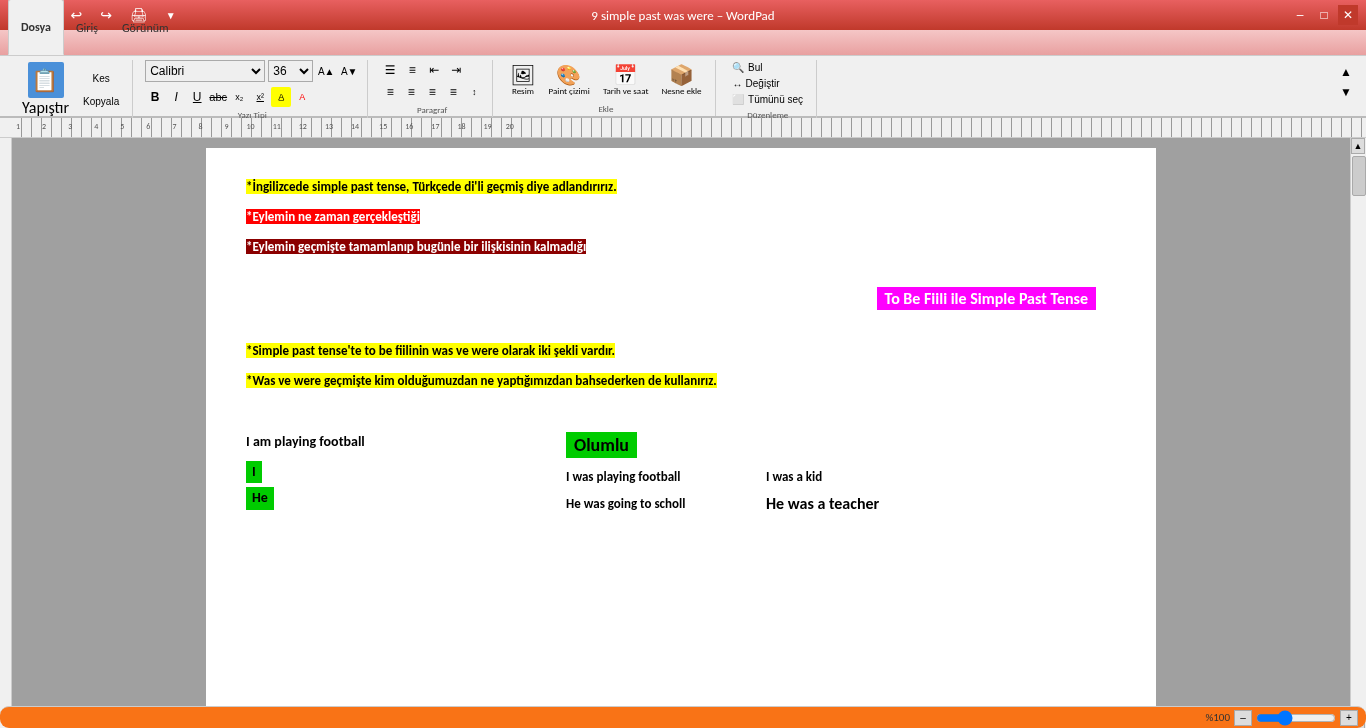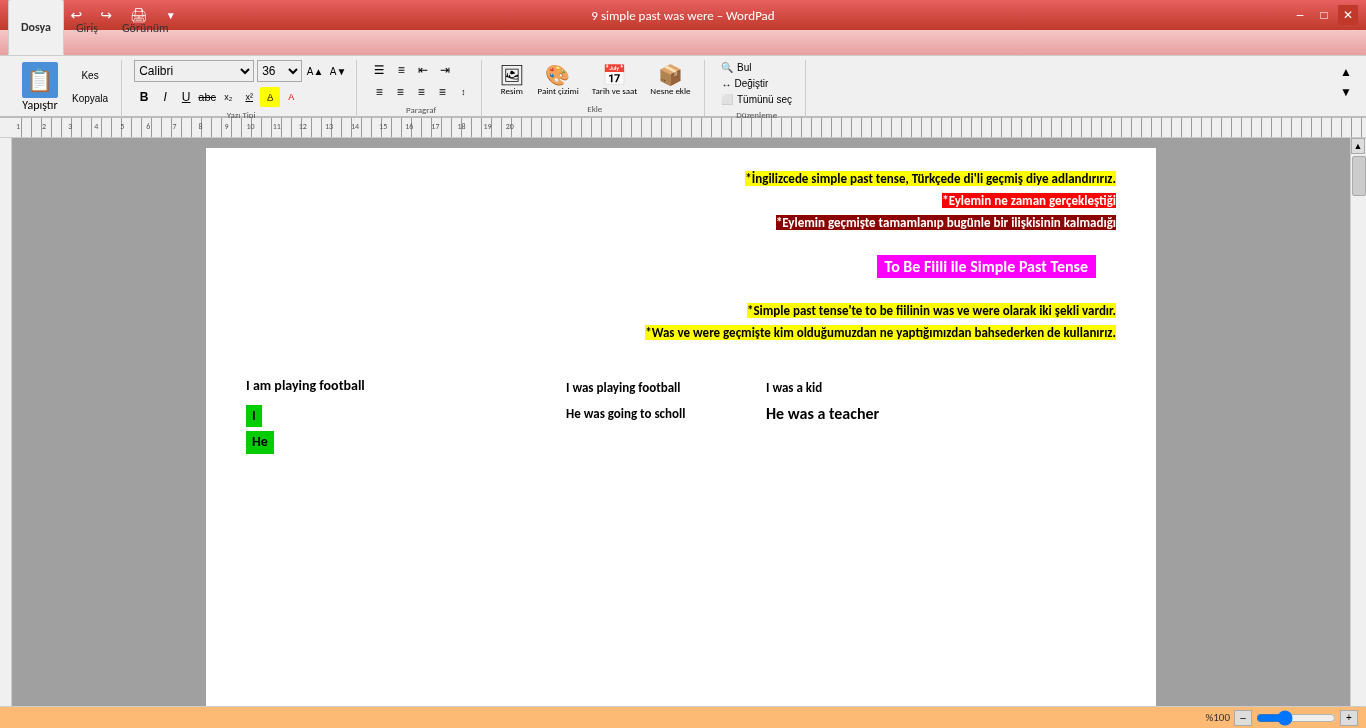--- a/index.html
+++ b/index.html
@@ -98,43 +98,44 @@
       min-height: 580px;
       padding: 20px 40px;
       position: relative;
     }
     .scroll-right { width: 16px; background: #f0f0f0; border-left: 1px solid #ccc; display: flex; flex-direction: column; }
     .scroll-thumb { width: 14px; height: 40px; background: #ccc; border: 1px solid #aaa; margin: 2px auto; border-radius: 2px; }
 
     
     .status-bar {
       height: 22px;
-      background: #fdba74;
+      background: #f97316;
       border-top: 1px solid #ccc;
       display: flex;
       align-items: center;
       justify-content: flex-end;
       padding: 4px 8px;
       font-size: 11px;
       color: #333;
       position: fixed;
       bottom: 0;
       left: 0;
       right: 0;
+      border-radius: 9px;
     }
 
     
     .doc-content { font-size: 13px; line-height: 1.6; }
     .yellow-bg { background-color: yellow; display: inline; }
     .red-bg { background-color: red; color: white; display: inline; }
     .darkred-bg { background-color: #8B0000; color: white; display: inline; }
     .magenta-bg { background-color: magenta; display: inline; font-weight: bold; font-size: 16px; padding: 2px 8px; }
     .green-bg { background-color: #00cc00; display: inline; font-weight: bold; font-size: 18px; padding: 2px 8px; }
 
-    .line { margin: 1px 0; text-align: right; }
+    .line { margin: 9px 0; }
     .bold-text { font-weight: bold; }
 
     .table-area { display: flex; margin-top: 10px; gap: 20px; }
     .table-left { flex: 0 0 300px; }
     .table-right { flex: 1; }
     .past-row { display: flex; margin: 3px 0; align-items: center; }
 
     .olumlu-header { text-align: left; margin-bottom: 8px; }
 
     
@@ -253,21 +254,21 @@
   <div class="ribbon-tab">Giriş</div>
   <div class="ribbon-tab">Görünüm</div>
 </div>
 
 <div class="ribbon" style="height:62px;">
 
   <div class="ribbon-section" style="min-width:80px;">
     <div class="ribbon-section-content">
       <div class="big-paste">
         <div class="big-paste-icon">📋</div>
-        <span style="font-size:12px;">Yapıştır</span>
+        <span style="font-size:16px;">Yapıştır</span>
       </div>
       <div class="small-btns">
         <button class="small-btn">Kes</button>
         <button class="small-btn">Kopyala</button>
       </div>
     </div>
     <div class="ribbon-section-label">Pano</div>
   </div>
 
   <div class="ribbon-section" style="min-width:200px;">
@@ -432,20 +433,23 @@
             </div>
             <div style="display:flex;align-items:center;gap:4px;margin-bottom:4px;">
               <span style="background:#00cc00;padding:0 6px;font-weight:bold;font-size:14px;">I</span>
             </div>
             <div style="display:flex;align-items:center;gap:4px;">
               <span style="background:#00cc00;padding:0 6px;font-weight:bold;font-size:14px;">He</span>
             </div>
           </div>
 
           <div class="table-right">
+            <div class="olumlu-header">
+              <span class="green-bg" style="font-size:18px;font-weight:bold;">Olumlu</span>
+            </div>
 
             <div class="past-row">
               <span style="min-width:200px;font-size:13px;font-weight:bold;">I was playing football</span>
               <span style="font-size:13px;font-weight:bold;">I was  a kid</span>
             </div>
             <div class="past-row">
               <span style="min-width:200px;font-size:13px;font-weight:bold;">He was going to scholl</span>
               <span style="font-size:16px;font-weight:bold;">He was a teacher</span>
             </div>
           </div>

